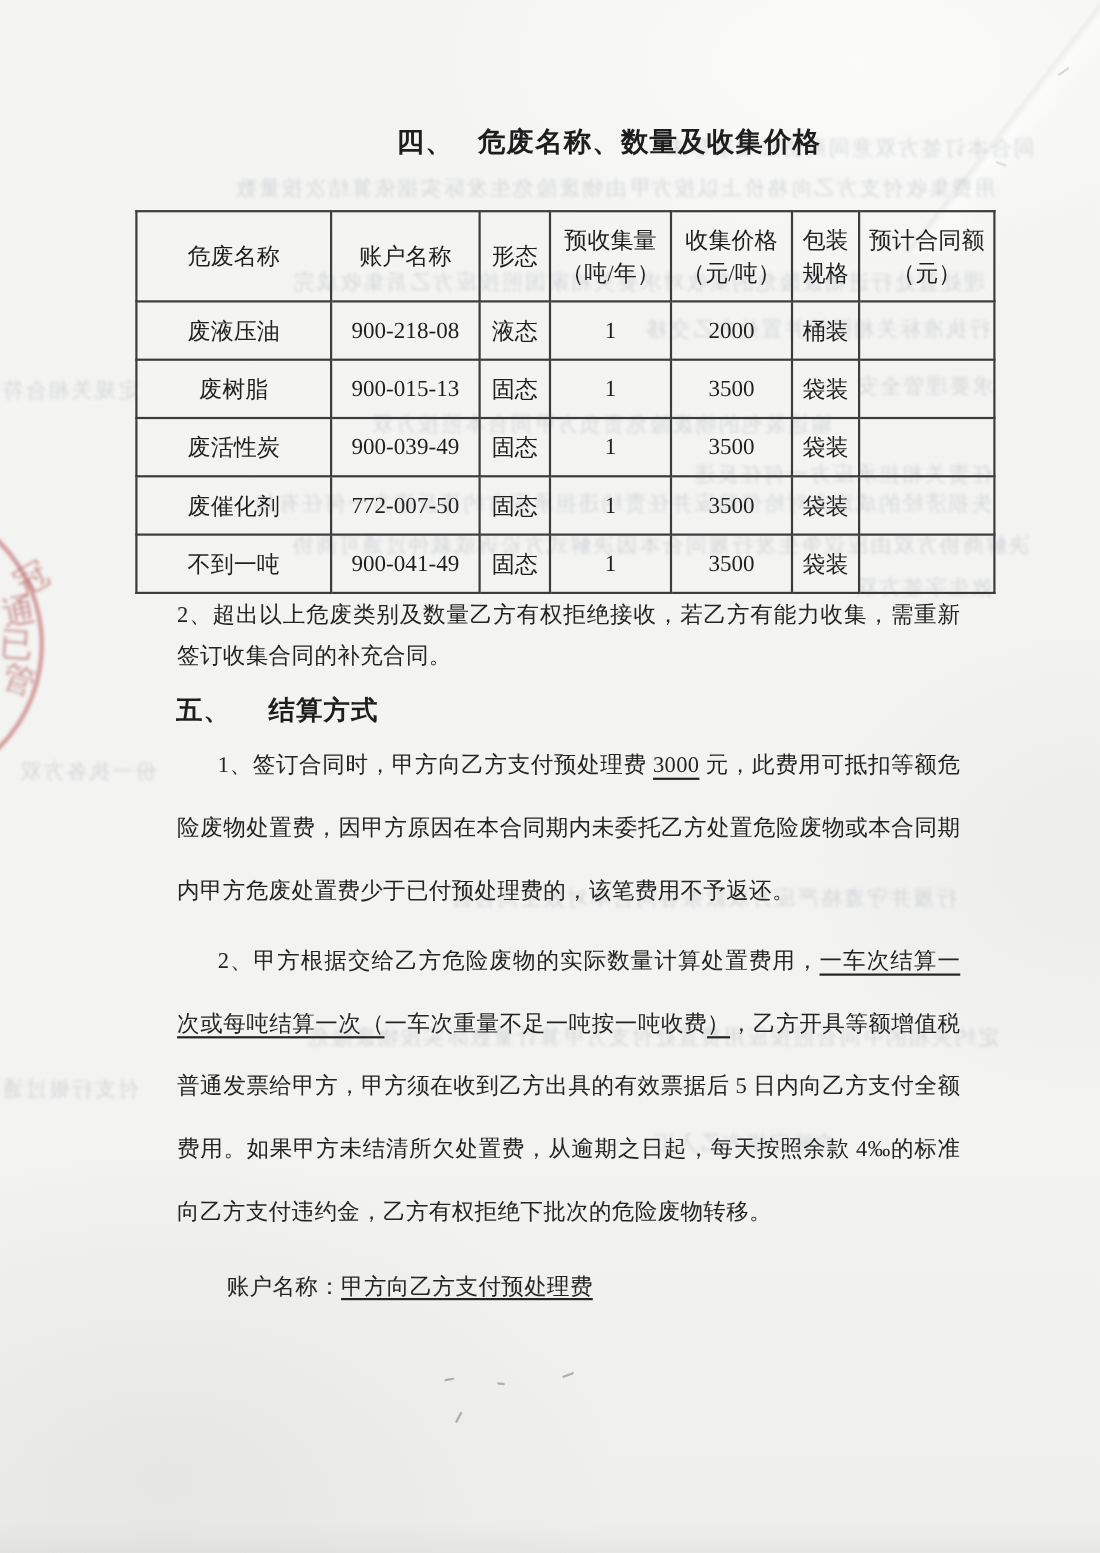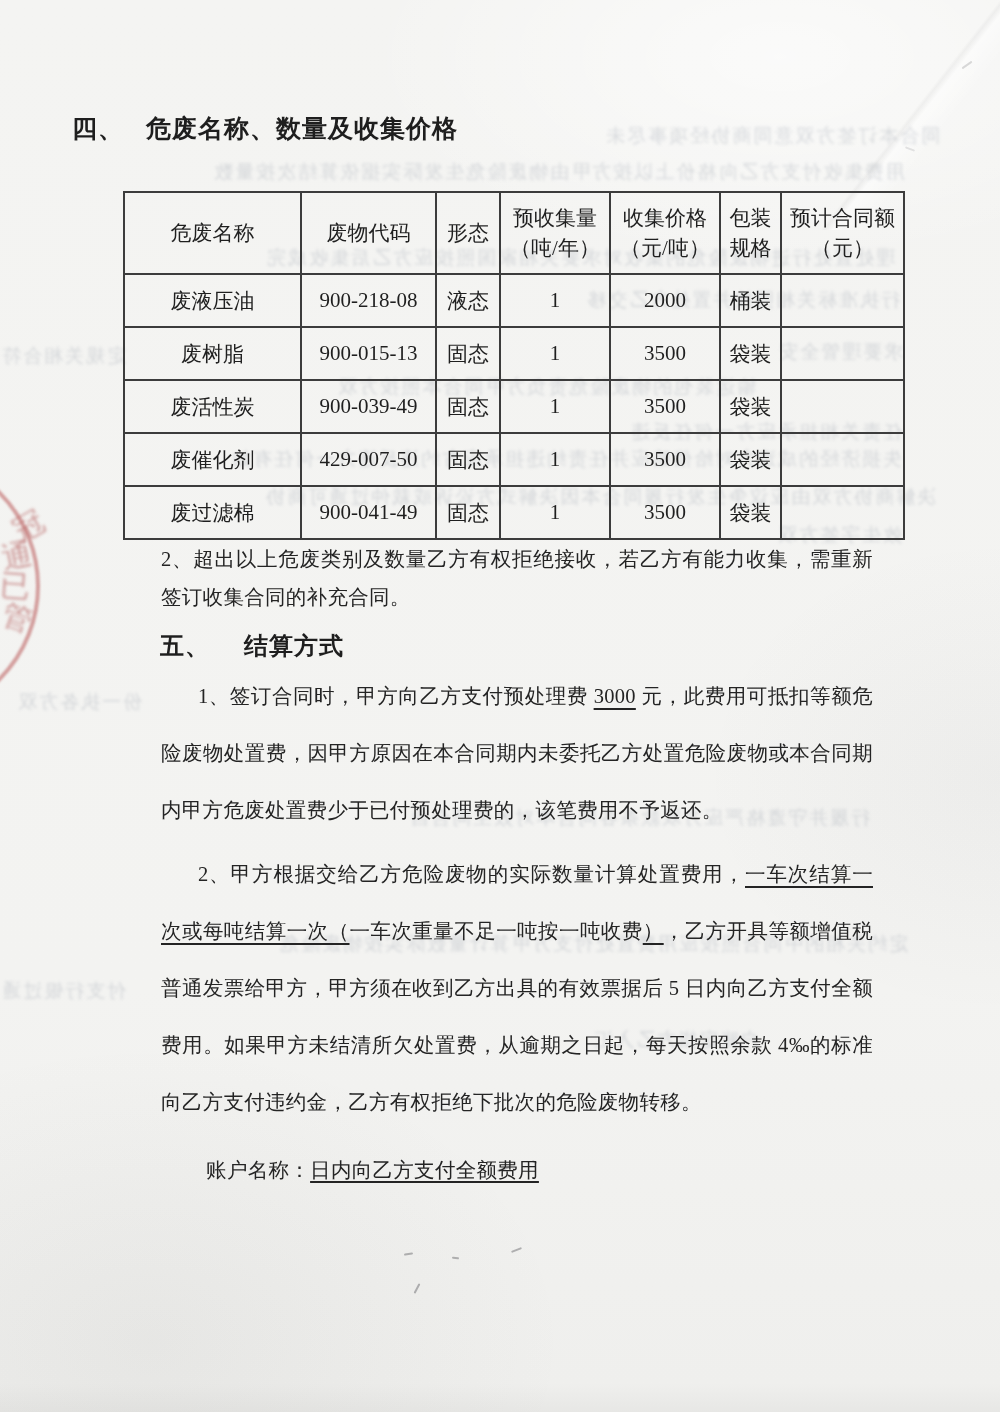--- a/index.html
+++ b/index.html
@@ -13,21 +13,21 @@
     font-family:"Liberation Serif","DejaVu Serif",serif;
     color:#262626;
   }
   
   .crease{position:absolute;right:0;top:0;width:220px;height:230px;pointer-events:none;
     background:linear-gradient(128deg, rgba(0,0,0,0) 55%, rgba(120,120,125,.07) 56%, rgba(255,255,255,.5) 58%, rgba(0,0,0,0) 66%);}
   .content{position:absolute;inset:0;}
   
   .heading{font-family:"Liberation Sans","DejaVu Sans",sans-serif;font-weight:700;
     font-size:25px;color:#1e1e1e;margin:0;letter-spacing:1px;}
-  .h4{padding:112px 0 0 72px;}
+  .h4{padding:112px 0 0 107px;text-align:center;}
   .h5{padding:14px 0 0 160px;font-size:24px;}
   .hnum{margin-right:22px;}
   .h5 .hnum{margin-right:34px;}
   
   table.waste{border-collapse:collapse;margin:46px 0 0 123px;table-layout:fixed;
     font-size:21px;color:#1f1f1f;}
   table.waste th,table.waste td{border:2px solid #3c3c3c;text-align:center;vertical-align:middle;
     padding:0;font-weight:normal;overflow:hidden;}
   table.waste th{height:80px;line-height:30px;}
   table.waste td{height:51px;}
@@ -122,21 +122,21 @@
           <col style="width:110px">
           <col style="width:61px">
           <col style="width:123px">
       </colgroup>
       <thead>
         <tr>
           <th>
               <span class="l1">危废名称</span>
             </th>
           <th>
-              <span class="l1">废物代码</span>
+              <span class="l1">账户名称</span>
             </th>
           <th>
               <span class="l1">形态</span>
             </th>
           <th>
               <span class="l1">预收集量</span>
               <span class="l2">（吨/年）</span>
             </th>
           <th>
               <span class="l1">收集价格</span>
@@ -175,44 +175,44 @@
             <td>废活性炭</td>
             <td>900-039-49</td>
             <td>固态</td>
             <td>1</td>
             <td>3500</td>
             <td>袋装</td>
             <td></td>
           </tr>
           <tr>
             <td>废催化剂</td>
-            <td>429-007-50</td>
-            <td>固态</td>
-            <td>1</td>
-            <td>3500</td>
-            <td>袋装</td>
-            <td></td>
-          </tr>
-          <tr>
-            <td>废过滤棉</td>
+            <td>772-007-50</td>
+            <td>固态</td>
+            <td>1</td>
+            <td>3500</td>
+            <td>袋装</td>
+            <td></td>
+          </tr>
+          <tr>
+            <td>不到一吨</td>
             <td>900-041-49</td>
             <td>固态</td>
             <td>1</td>
             <td>3500</td>
             <td>袋装</td>
             <td></td>
           </tr>
         </tbody>
     </table>
 
     <p class="para notes2">2、超出以上危废类别及数量乙方有权拒绝接收，若乙方有能力收集，需重新签订收集合同的补充合同。</p>
 
     <h3 class="heading h5"><span class="hnum">五、</span><span>结算方式</span></h3>
 
     <p class="para p51"><span>1、签订合同时，甲方向乙方支付预处理费 </span><span class="u">3000</span><span> 元，此费用可抵扣等额危险废物处置费，因甲方原因在本合同期内未委托乙方处置危险废物或本合同期内甲方危废处置费少于已付预处理费的，该笔费用不予返还。</span></p>
 
     <p class="para p52"><span>2、甲方根据交给乙方危险废物的实际数量计算处置费用，</span><span class="u">一车次结算一次或每吨结算一次（</span><span>一车次重量不足一吨按一吨收费</span><span class="u">）</span><span>，乙方开具等额增值税普通发票给甲方，甲方须在收到乙方出具的有效票据后 5 日内向乙方支付全额费用。如果甲方未结清所欠处置费，从逾期之日起，每天按照余款 4‰的标准向乙方支付违约金，乙方有权拒绝下批次的危险废物转移。</span></p>
 
 
-    <p class="para acct"><span>账户名称：</span><span class="u">日内向乙方支付全额费用</span></p>
+    <p class="para acct"><span>账户名称：</span><span class="u">甲方向乙方支付预处理费</span></p>
 
   </div>
 </div>
 
 </body></html>

